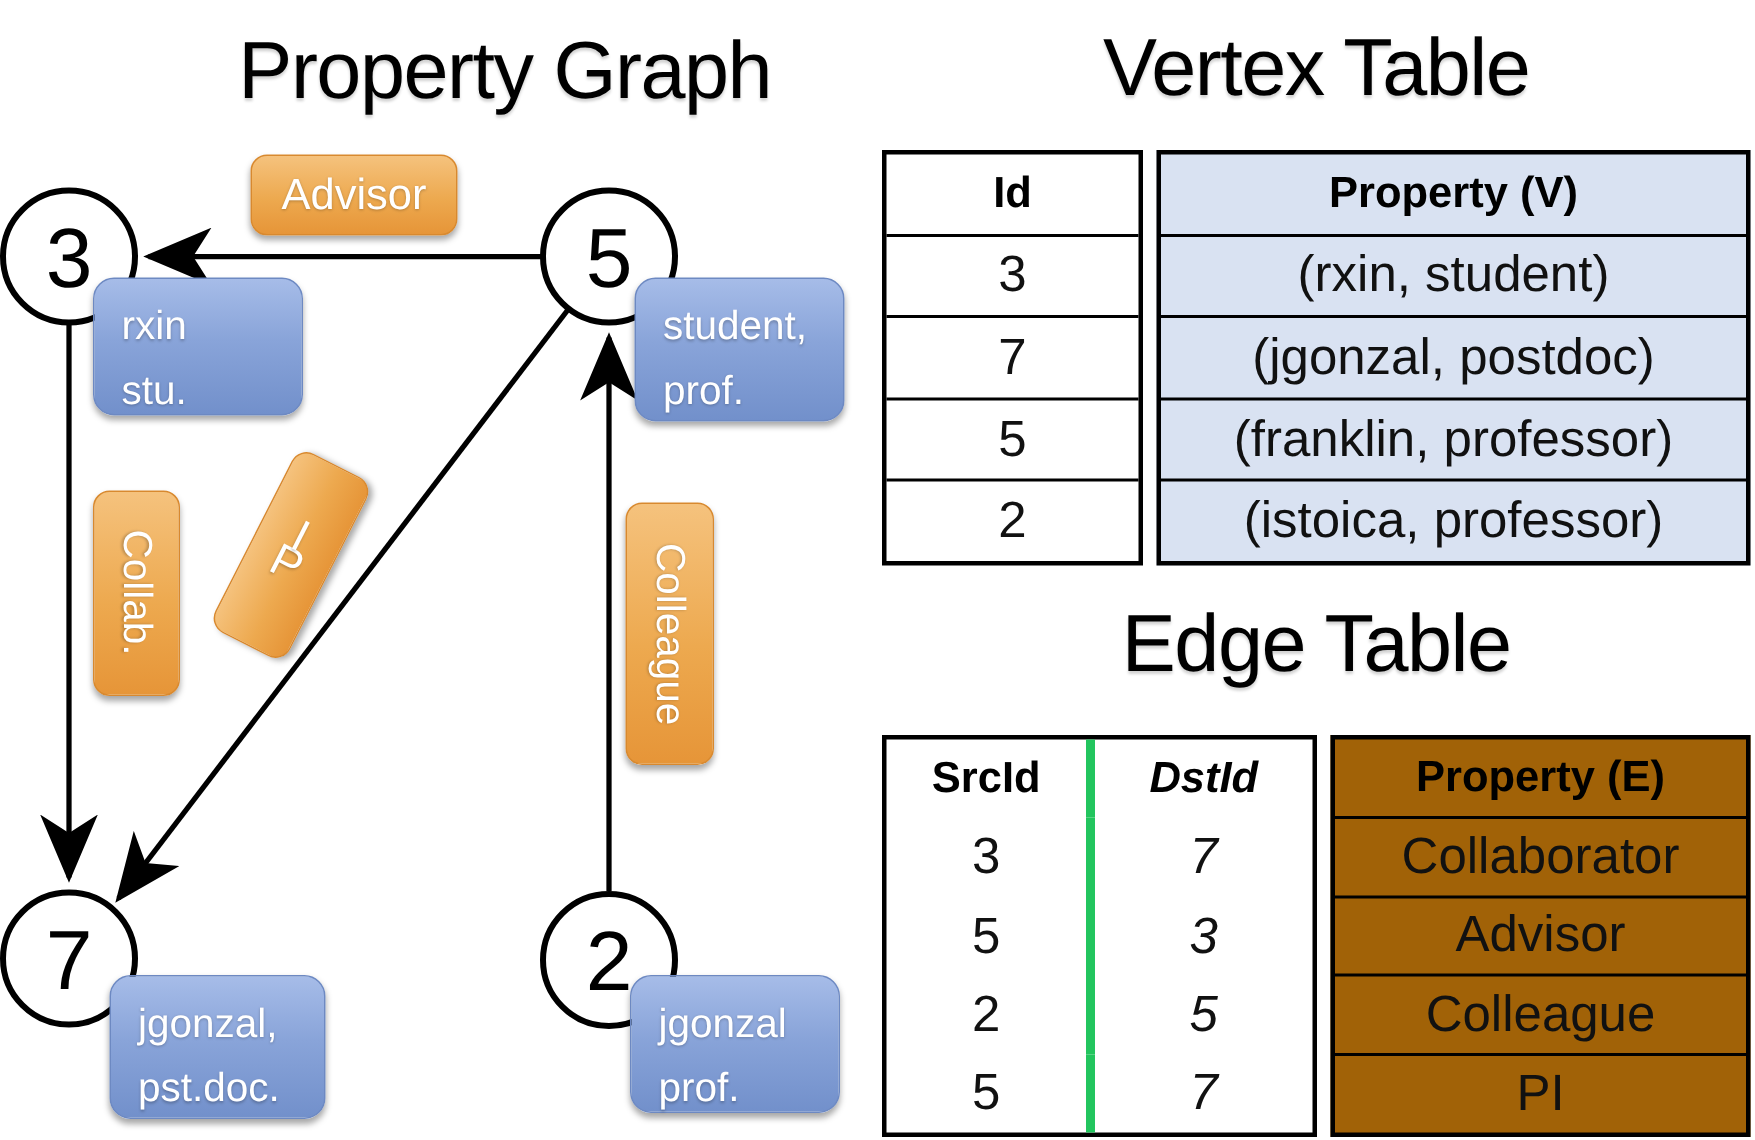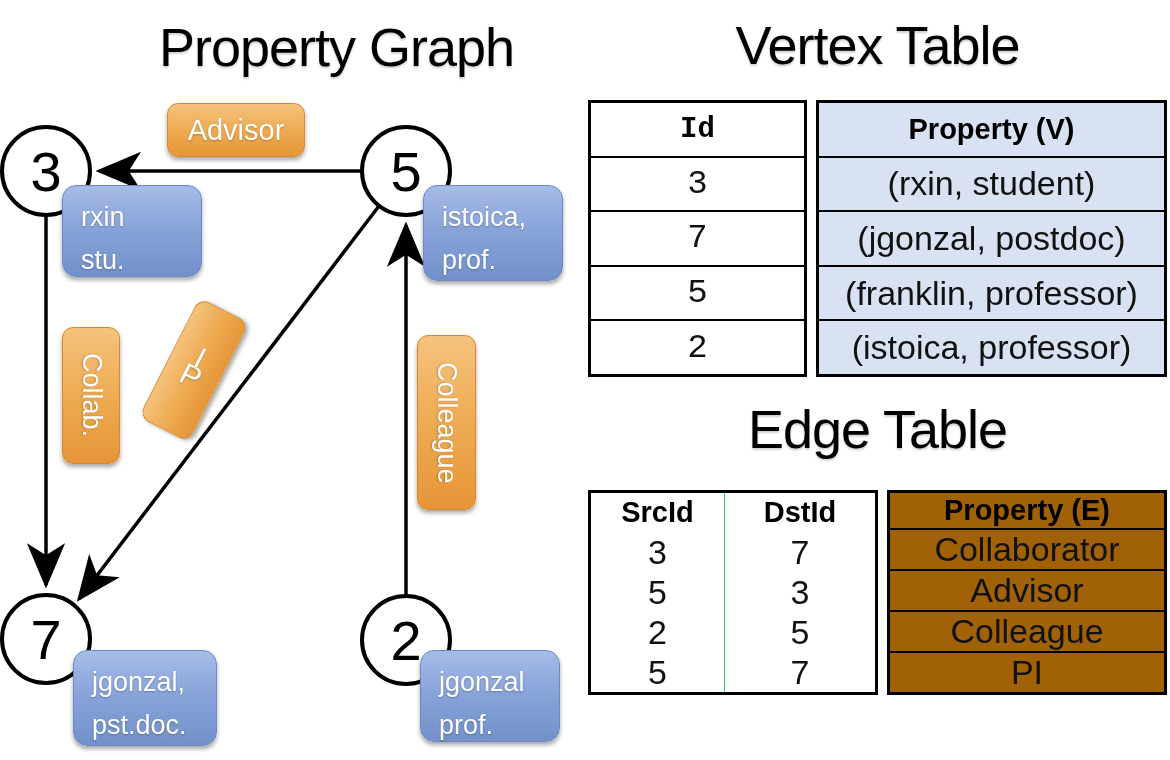--- a/index.html
+++ b/index.html
@@ -49,33 +49,33 @@
     padding:10px 0 0 18px;text-shadow:0 1px 2px rgba(0,0,0,0.25);
   }
   #callout-rxin{left:62px;top:185px;width:120px;height:80px;}
   #callout-franklin{left:423px;top:185px;width:120px;height:84px;}
   #callout-jgonzal{left:62px;top:650px;width:124px;height:84px;margin-left:11px;}
   #callout-istoica{left:420px;top:650px;width:120px;height:80px;}
 
   
   .ptable{position:absolute;display:flex;}
   #vertex-table{left:588px;top:100px;width:579px;height:277px;}
-  #edge-table{left:588px;top:490px;width:579px;height:205px;}
+  #edge-table{left:588px;top:490px;width:579px;height:268px;}
   .sub{border:3px solid #000;display:flex;flex-direction:column;box-sizing:border-box;background:#fff;}
   .gapcol{width:9px;background:#fff;}
   .trow{flex:1;display:flex;align-items:center;justify-content:center;
         border-top:2px solid #000;font-size:34px;color:#111;}
   .trow:first-child{border-top:none;}
   .trow.hdr{font-weight:bold;font-size:29px;color:#000;}
   .fill-blue{background:#d9e2f2;}
   .fill-tan{background:#a16207;}
   .twocol{flex-direction:row;border:none;padding:0;}
   .twocol .cell{flex:1;display:flex;align-items:center;justify-content:center;height:100%;}
-  .twocol .cell.c2{border-left:1px solid #22c55e;}
-  #vt-id{width:219px;font-family:Liberation Mono, monospace;}
+  .twocol .cell.c2{border-left:6px solid #22c55e;font-style:italic;}
+  #vt-id{width:174px;}
   #vt-prop{flex:1;}
   #et-ids{width:290px;}
   #et-prop{flex:1;}
   .w-src{flex:0 0 133px !important;}
   .w-dst{flex:1 !important;}
 </style>
 </head>
 <body>
 
 <div class="canvas">
@@ -113,21 +113,21 @@
   <div class="edge-label" id="label-pi">
     <span class="pi-letter">P</span>
     <span class="pi-letter">I</span>
   </div>
 
   <div class="node-callout" id="callout-rxin">
     <div>rxin</div>
     <div>stu.</div>
   </div>
   <div class="node-callout" id="callout-franklin">
-    <div>istoica,</div>
+    <div>student,</div>
     <div>prof.</div>
   </div>
   <div class="node-callout" id="callout-jgonzal">
     <div>jgonzal,</div>
     <div>pst.doc.</div>
   </div>
   <div class="node-callout" id="callout-istoica">
     <div>jgonzal</div>
     <div>prof.</div>
   </div>

